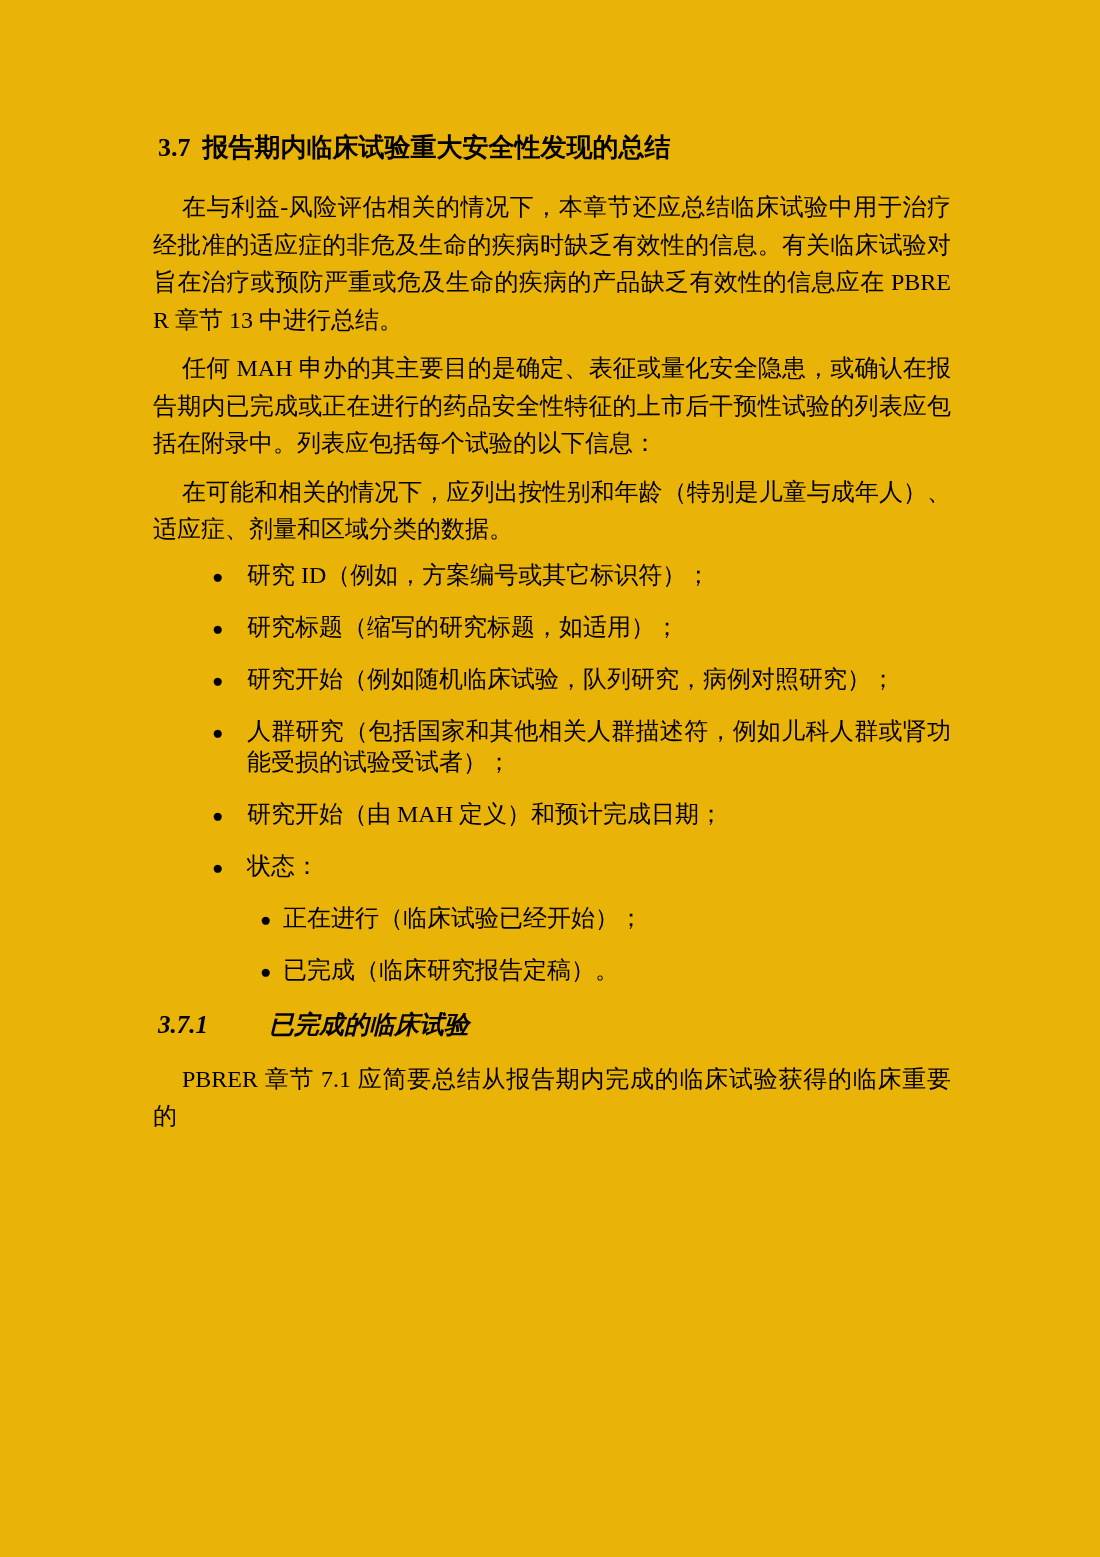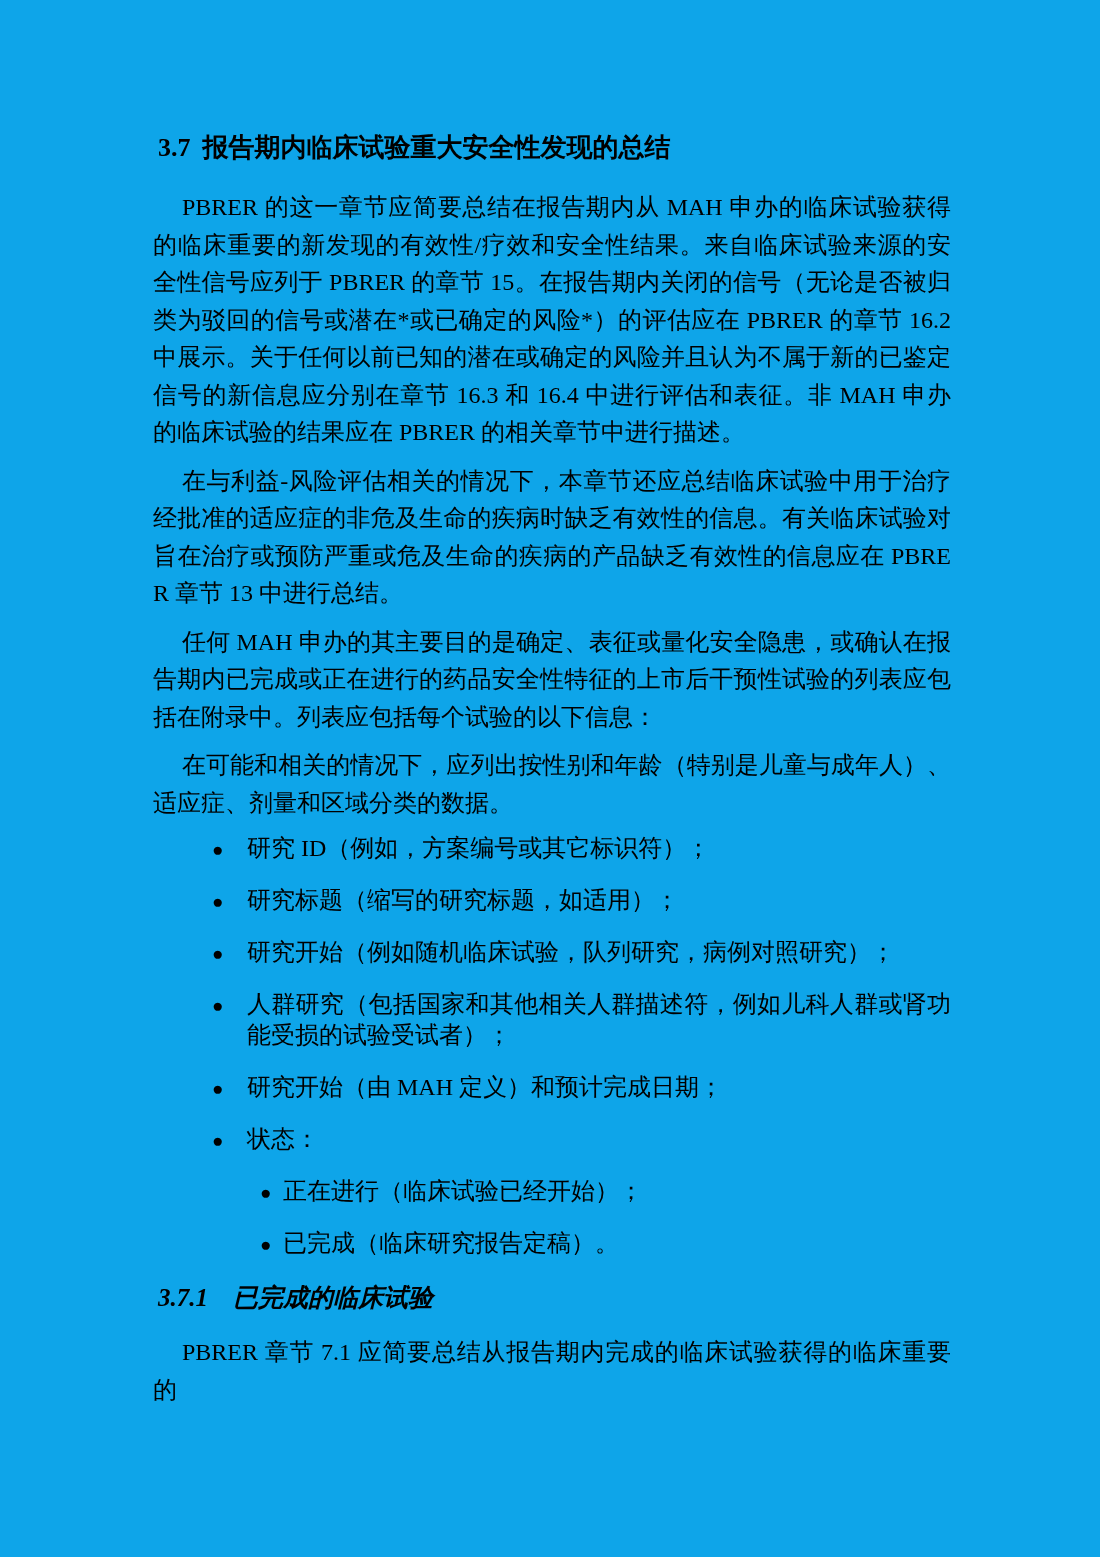--- a/index.html
+++ b/index.html
@@ -4,21 +4,21 @@
 <style>
   html, body {
     margin: 0;
     padding: 0;
     background: #ffffff;
   }
   .page {
     position: relative;
     width: 1100px;
     height: 1557px;
-    background: #0ea5e9;
+    background: #eab308;
     color: #000000;
     font-family: "Liberation Serif", "DejaVu Serif", serif;
     overflow: hidden;
   }
   .content {
     position: absolute;
     left: 153px;
     top: 130px;
     width: 798px;
   }
@@ -70,36 +70,36 @@
   }
   .subsection-heading {
     display: flex;
     align-items: baseline;
     font-size: 25px;
     font-weight: bold;
     font-style: italic;
     line-height: 34px;
     margin: 22px 0 19px 0;
     padding-left: 5px;
+    gap: 36px;
   }
   .subsection-heading .heading-number { flex: 0 0 auto; }
   .subsection-heading .heading-title  { margin-left: 25px; }
 </style>
 </head>
 <body>
 
 <div class="page">
   <div class="content">
 
     <h1 class="section-heading">
       <span class="heading-number">3.7</span>
       <span class="heading-title">报告期内临床试验重大安全性发现的总结</span>
     </h1>
 
-    <p class="body-par">PBRER 的这一章节应简要总结在报告期内从 MAH 申办的临床试验获得的临床重要的新发现的有效性/疗效和安全性结果。来自临床试验来源的安全性信号应列于 PBRER 的章节 15。在报告期内关闭的信号（无论是否被归类为驳回的信号或潜在*或已确定的风险*）的评估应在 PBRER 的章节 16.2 中展示。关于任何以前已知的潜在或确定的风险并且认为不属于新的已鉴定信号的新信息应分别在章节 16.3 和 16.4 中进行评估和表征。非 MAH 申办的临床试验的结果应在 PBRER 的相关章节中进行描述。</p>
 
     <p class="body-par">在与利益-风险评估相关的情况下，本章节还应总结临床试验中用于治疗经批准的适应症的非危及生命的疾病时缺乏有效性的信息。有关临床试验对旨在治疗或预防严重或危及生命的疾病的产品缺乏有效性的信息应在 PBRER 章节 13 中进行总结。</p>
 
     <p class="body-par">任何 MAH 申办的其主要目的是确定、表征或量化安全隐患，或确认在报告期内已完成或正在进行的药品安全性特征的上市后干预性试验的列表应包括在附录中。列表应包括每个试验的以下信息：</p>
 
     <p class="body-par">在可能和相关的情况下，应列出按性别和年龄（特别是儿童与成年人）、适应症、剂量和区域分类的数据。</p>
 
     <ul class="bullet-list">
       <li class="bullet-item">
         <span class="bullet-marker">●</span>

